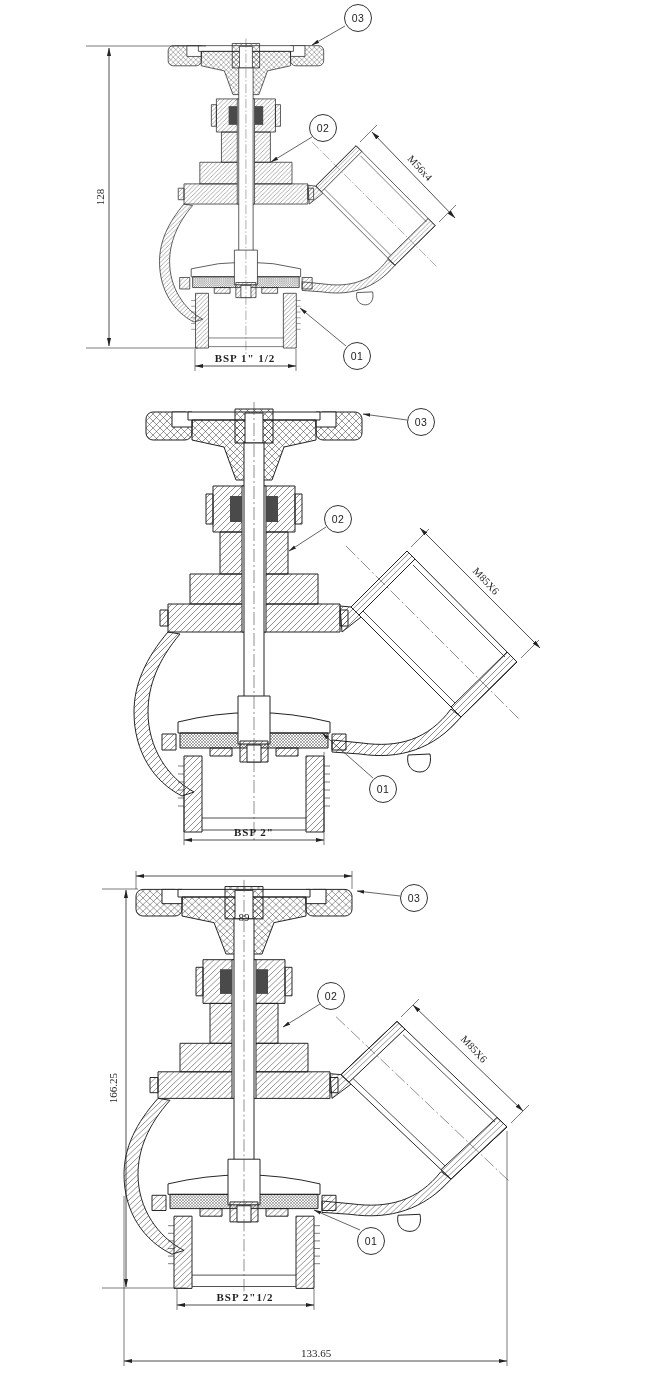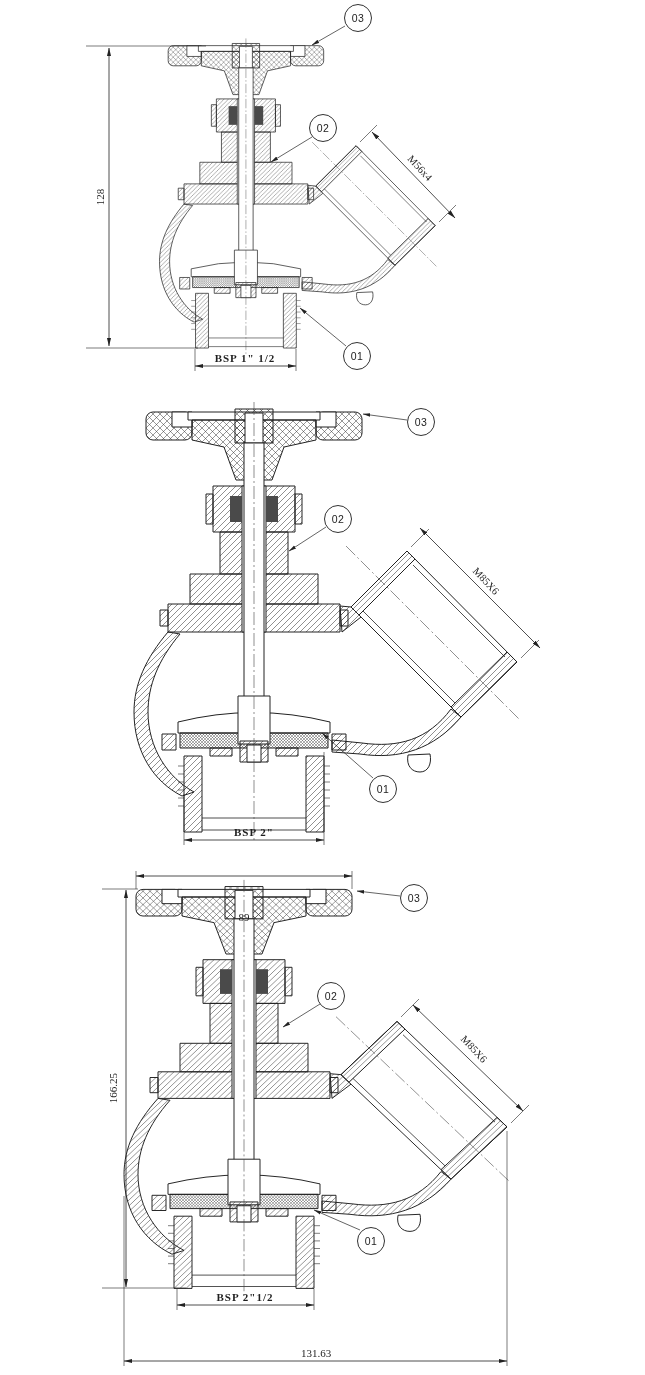--- a/index.html
+++ b/index.html
@@ -167,15 +167,15 @@
 <div class="dimtext diag" style="left:420px;top:168px">M56x4</div>
 <div class="dimtext bsp" style="left:245px;top:358px">BSP 1" 1/2</div>
 
 <div class="dimtext diag" style="left:486px;top:581px">M85X6</div>
 <div class="dimtext bsp" style="left:254px;top:832px">BSP 2"</div>
 
 <div class="dimtext" style="left:244px;top:917px">89</div>
 <div class="dimtext vert" style="left:113px;top:1088px">166.25</div>
 <div class="dimtext diag" style="left:474px;top:1049px">M85X6</div>
 <div class="dimtext bsp" style="left:245px;top:1297px">BSP 2"1/2</div>
-<div class="dimtext" style="left:316px;top:1353px">131.63</div>
+<div class="dimtext" style="left:316px;top:1353px">133.65</div>
 
 </div>
 
 </body></html>

